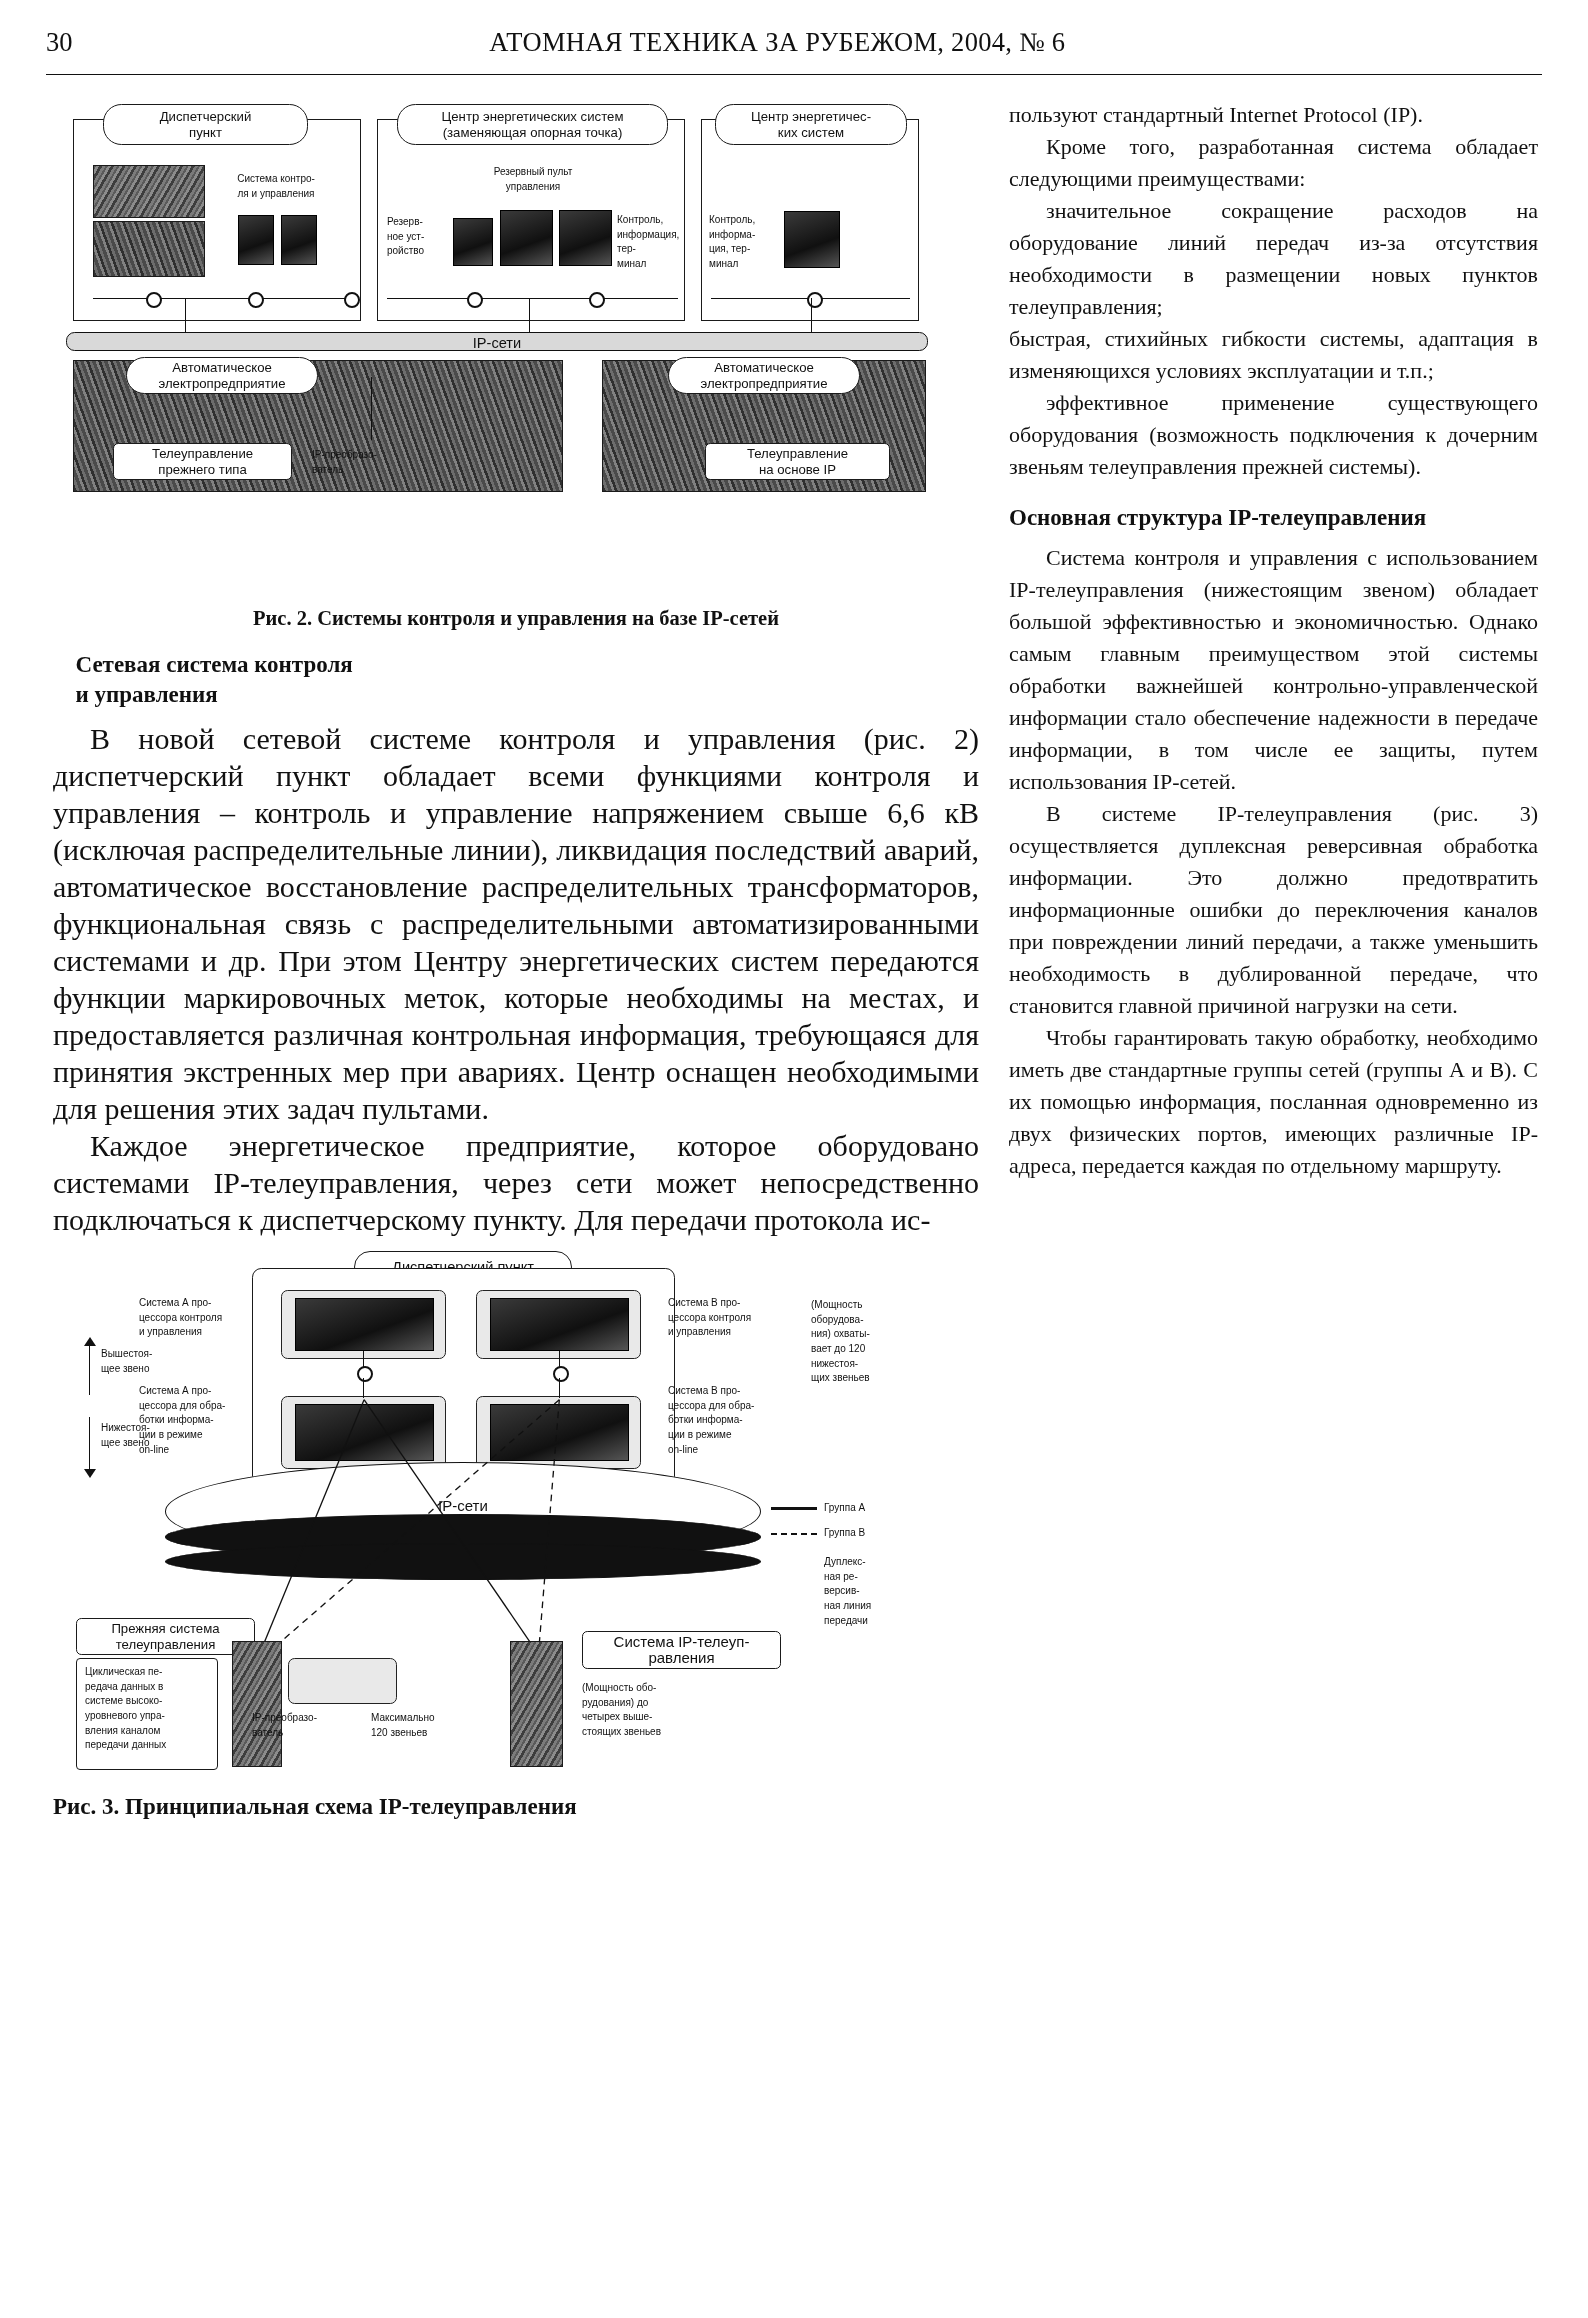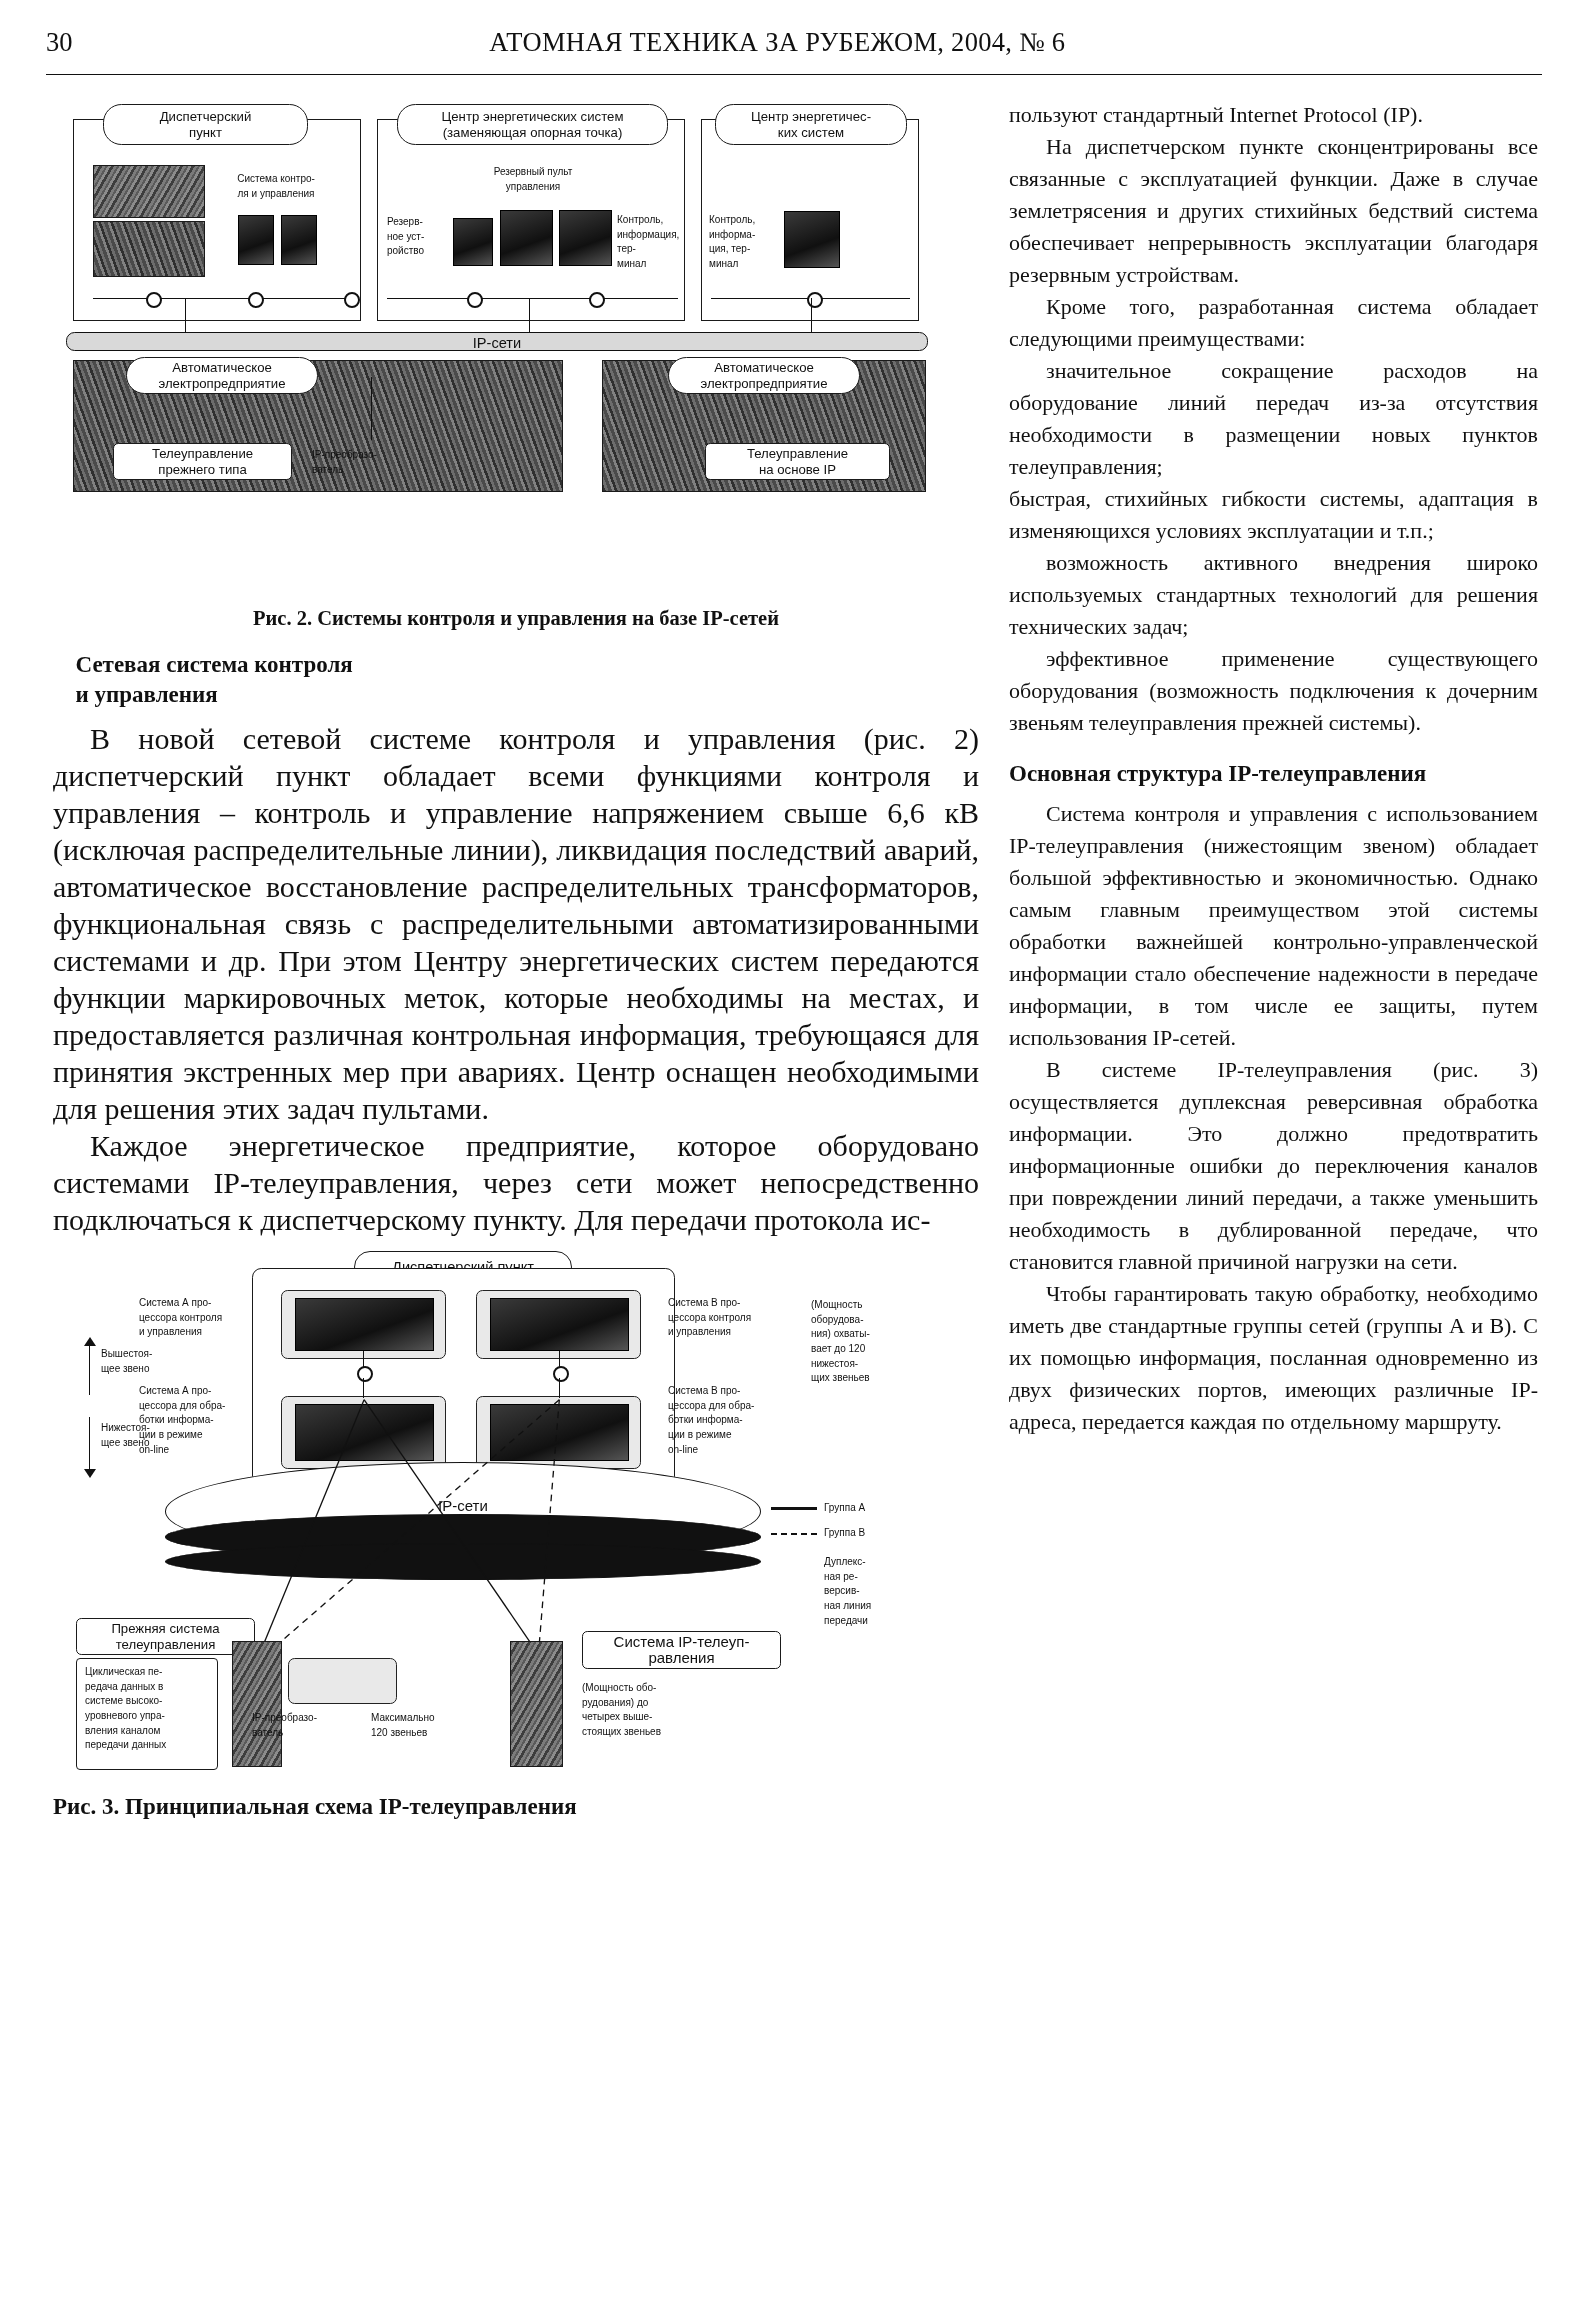--- a/index.html
+++ b/index.html
@@ -431,25 +431,23 @@
         <line x1="765" y1="235" x2="345" y2="600" stroke="#111" stroke-width="2" stroke-dasharray="10 8"></line>
         <line x1="765" y1="235" x2="735" y2="600" stroke="#111" stroke-width="2" stroke-dasharray="10 8"></line>
       </svg>
     </div>
 
     <div class="fig3-caption">Рис. 3. Принципиальная схема IP-телеуправления</div>
   </div>
 
   <div class="col-right">
     <p style="text-indent:0;">пользуют стандартный Internet Protocol (IP).</p>
-    <p>На диспетчерском пункте сконцентрированы все связанные с эксплуатацией функции. Даже в случае землетрясения и других стихийных бедствий система обеспечивает непрерывность эксплуатации благодаря резервным устройствам.</p>
     <p>Кроме того, разработанная система обладает следующими преимуществами:</p>
     <p>значительное сокращение расходов на оборудование линий передач из-за отсутствия необходимости в размещении новых пунктов телеуправления;</p>
     <p style="text-indent:0;">быстрая, стихийных гибкости системы, адаптация в изменяющихся условиях эксплуатации и т.п.;</p>
-    <p>возможность активного внедрения широко используемых стандартных технологий для решения технических задач;</p>
     <p>эффективное применение существующего оборудования (возможность подключения к дочерним звеньям телеуправления прежней системы).</p>
 
     <h2>Основная структура IP-телеуправления</h2>
 
     <p>Система контроля и управления с использованием IP-телеуправления (нижестоящим звеном) обладает большой эффективностью и экономичностью. Однако самым главным преимуществом этой системы обработки важнейшей контрольно-управленческой информации стало обеспечение надежности в передаче информации, в том числе ее защиты, путем использования IP-сетей.</p>
     <p>В системе IP-телеуправления (рис. 3) осуществляется дуплексная реверсивная обработка информации. Это должно предотвратить информационные ошибки до переключения каналов при повреждении линий передачи, а также уменьшить необходимость в дублированной передаче, что становится главной причиной нагрузки на сети.</p>
     <p>Чтобы гарантировать такую обработку, необходимо иметь две стандартные группы сетей (группы А и В). С их помощью информация, посланная одновременно из двух физических портов, имеющих различные IP-адреса, передается каждая по отдельному маршруту.</p>
   </div>
 
 </div>

